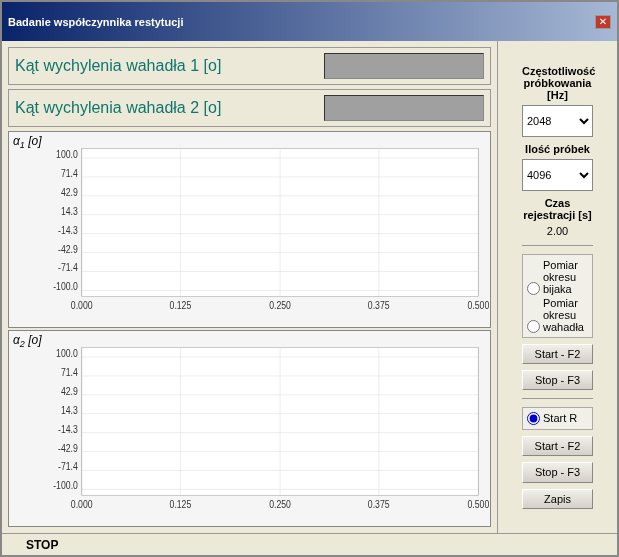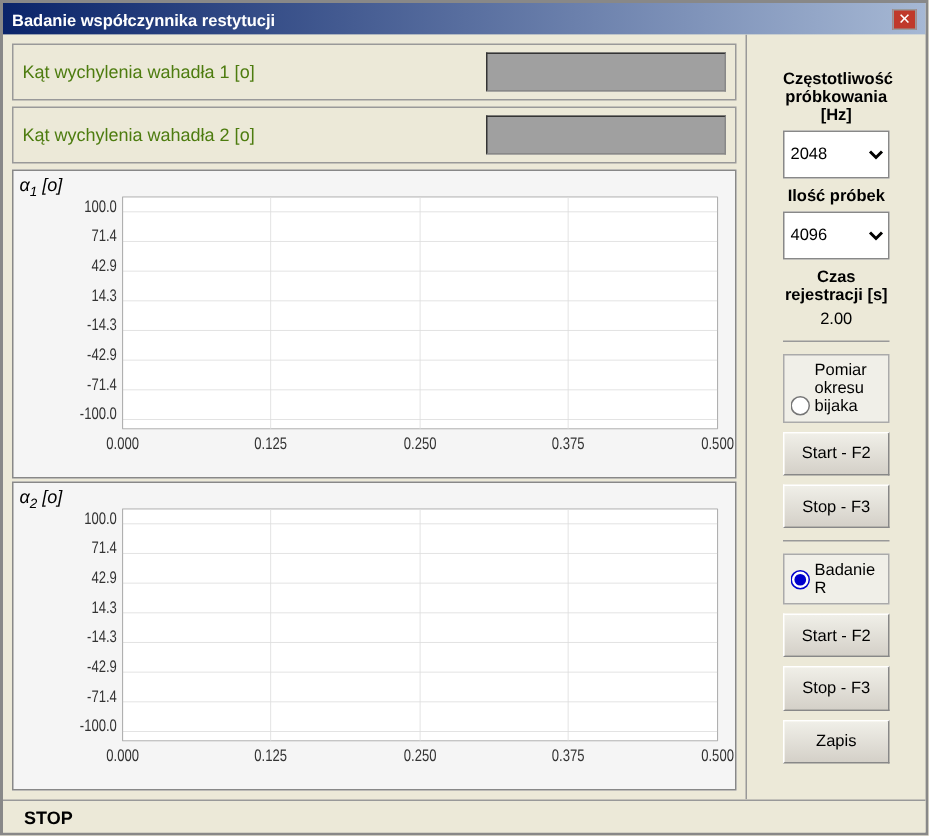--- a/index.html
+++ b/index.html
@@ -17,23 +17,23 @@
       background: #ece9d8;
       border: 2px solid #888;
       display: flex;
       flex-direction: column;
     }
     .title-bar {
       background: linear-gradient(to right, #0a246a, #a6b8d4);
       color: white;
       padding: 3px 6px;
       display: flex;
-      align-items: flex-end;
+      align-items: center;
       justify-content: space-between;
-      height: 21px;
+      height: 39px;
       flex-shrink: 0;
     }
     .title-bar-title {
       font-size: 11px;
       font-weight: bold;
     }
     .title-bar-close {
       background: #c0392b;
       color: white;
       border: 1px solid #999;
@@ -61,22 +61,22 @@
     .sensor-row {
       display: flex;
       align-items: center;
       gap: 8px;
       background: #ece9d8;
       border: 1px solid #999;
       padding: 4px 6px;
       height: 38px;
     }
     .sensor-label {
-      font-size: 12px;
-      color: #4d7c0f;
+      font-size: 16px;
+      color: #0f766e;
       flex: 1;
     }
     .sensor-value-box {
       width: 160px;
       height: 26px;
       background: #a0a0a0;
       border: 1px inset #888;
     }
     .charts-area {
       display: flex;
@@ -194,21 +194,21 @@
       display: flex;
       flex-direction: column;
       gap: 4px;
     }
     .status-bar {
       height: 22px;
       background: #ece9d8;
       border-top: 1px solid #999;
       display: flex;
       align-items: center;
-      padding: 0 14px;
+      padding: 0 24px;
       font-size: 12px;
       font-weight: bold;
       flex-shrink: 0;
     }
   </style>
 </head>
 <body>
 
 <div class="window">
 
@@ -341,31 +341,35 @@
         <span class="info-value">2.00</span>
       </div>
 
       <div class="divider"></div>
 
       <div class="radio-group">
         <label class="radio-item">
           <input type="radio" name="pomiar1" style="">
           <span>Pomiar okresu bijaka</span>
         </label>
+        <label class="radio-item">
+          <input type="radio" name="pomiar1" style="">
+          <span>Pomiar okresu wahadła</span>
+        </label>
       </div>
 
       <button class="btn">Start - F2</button>
       <button class="btn">Stop - F3</button>
 
       <div class="divider"></div>
 
       <div class="pomiar-r-section">
         <label class="radio-dot">
           <input type="radio" name="pomiar2" checked="" style="">
-          <span>Badanie R</span>
+          <span>Start R</span>
         </label>
       </div>
 
       <button class="btn">Start - F2</button>
       <button class="btn">Stop - F3</button>
       <button class="btn">Zapis</button>
     </div>
   </div>
 
   <div class="status-bar">

